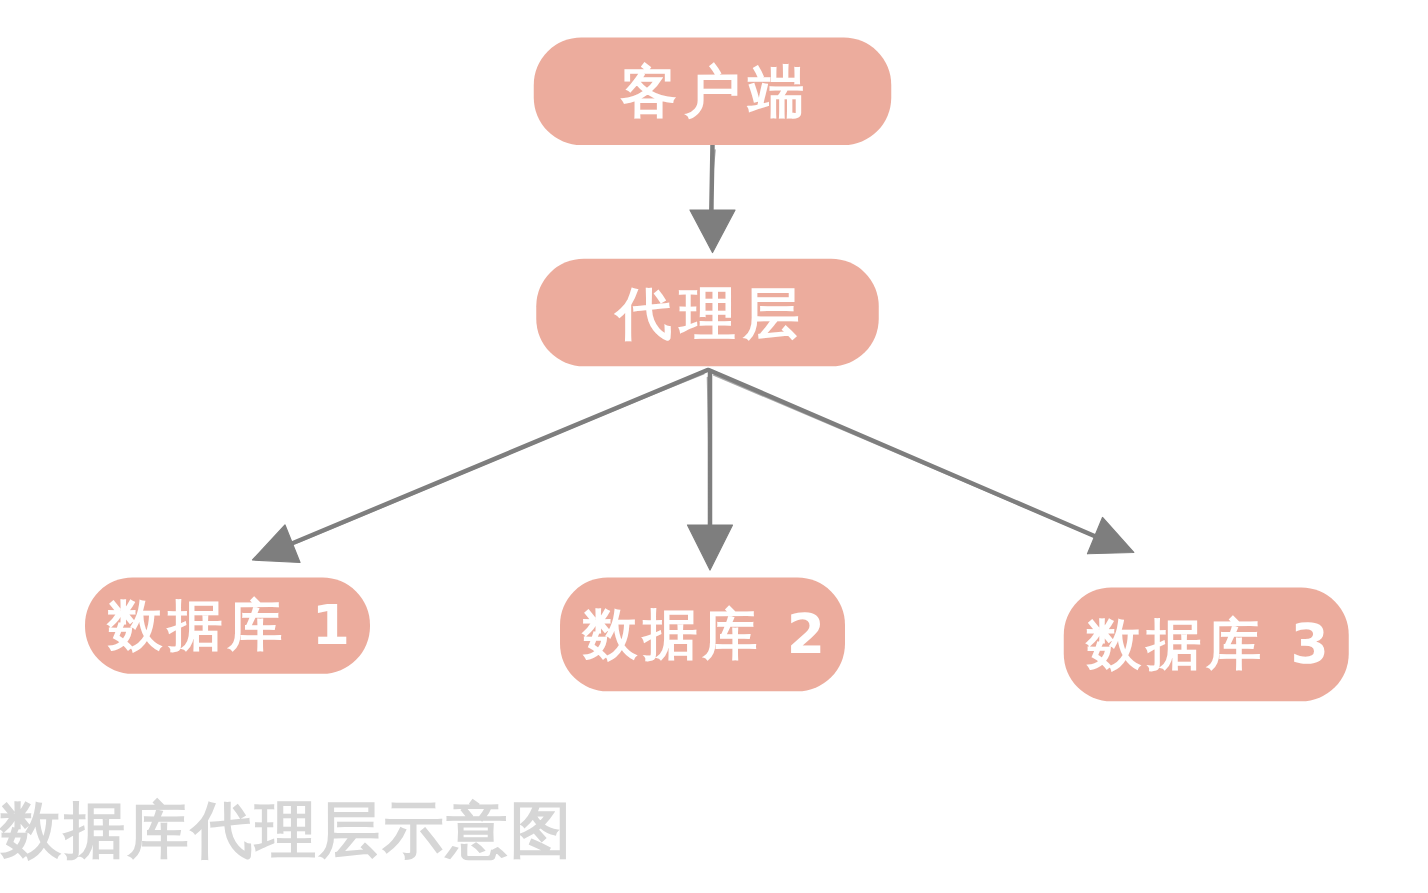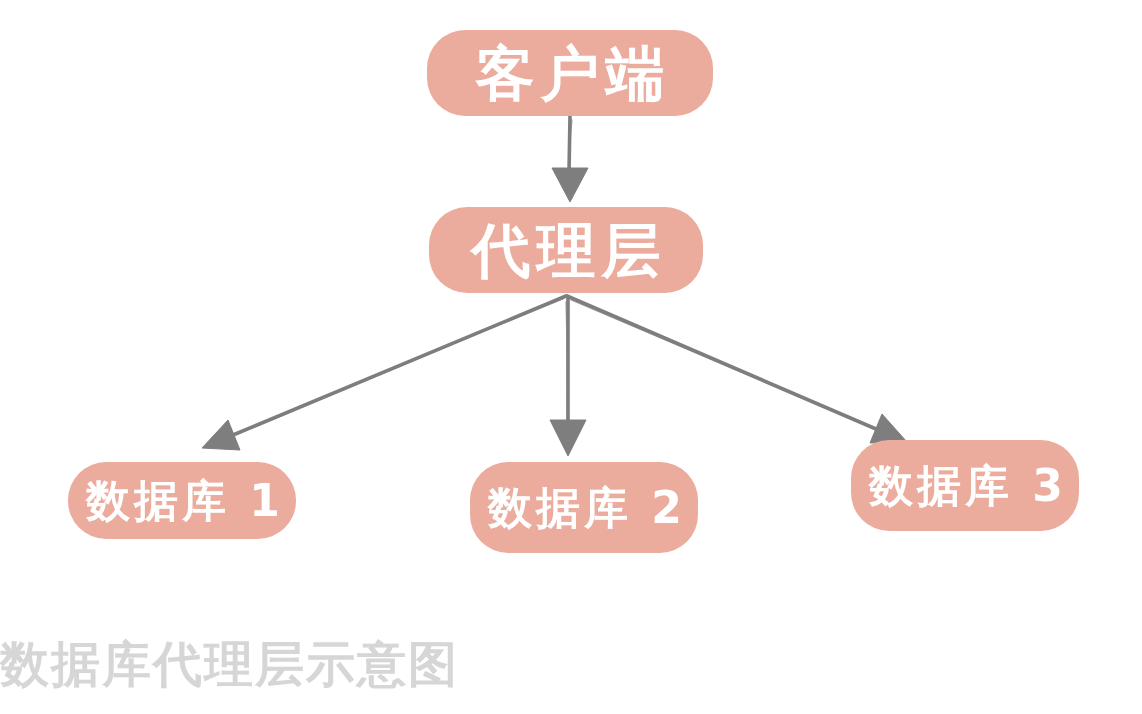--- a/index.html
+++ b/index.html
@@ -16,29 +16,29 @@
     font-family:"DejaVu Sans",sans-serif;
   }
   .canvas{position:relative;width:1142px;height:714px;background:var(--background);}
   svg.edges{position:absolute;left:0;top:0;width:1142px;height:714px;pointer-events:none;}
   .edge-line{stroke:var(--arrow);stroke-width:3.6;stroke-linecap:round;fill:none;}
   .edge-line-sketch{stroke:var(--arrow);stroke-width:1.3;stroke-linecap:round;fill:none;opacity:.65;}
   .edge-head{fill:var(--arrow);stroke:var(--arrow);stroke-width:1;stroke-linejoin:round;}
   .node{
     position:absolute;background:var(--node-fill);border-radius:38px;
     display:flex;align-items:center;justify-content:center;
-    color:var(--node-text);font-size:59px;font-weight:bold;letter-spacing:6px;
+    color:var(--node-text);font-size:45px;font-weight:bold;letter-spacing:6px;
     line-height:1;white-space:nowrap;
   }
   .node .lbl{transform:translateX(3px);} 
   #node-client{left:427px;top:30px;width:286px;height:86px;}
   #node-proxy{left:429px;top:207px;width:274px;height:86px;}
   #node-db1{left:68px;top:462px;width:228px;height:77px;font-size:44px;letter-spacing:4px;}
-  #node-db2{left:470px;top:462px;width:228px;height:91px;font-size:44px;letter-spacing:4px;}
-  #node-db3{left:851px;top:440px;width:228px;height:91px;font-size:44px;letter-spacing:4px;}
+  #node-db2{left:448px;top:462px;width:228px;height:91px;font-size:44px;letter-spacing:4px;}
+  #node-db3{left:851px;top:470px;width:228px;height:91px;font-size:44px;letter-spacing:4px;}
   .caption{
     position:absolute;left:0;top:638px;width:1142px;
     color:var(--caption);font-size:49px;font-weight:bold;letter-spacing:2px;line-height:1.1;
   }
 </style>
 </head>
 <body>
 
 <div class="canvas">
 

